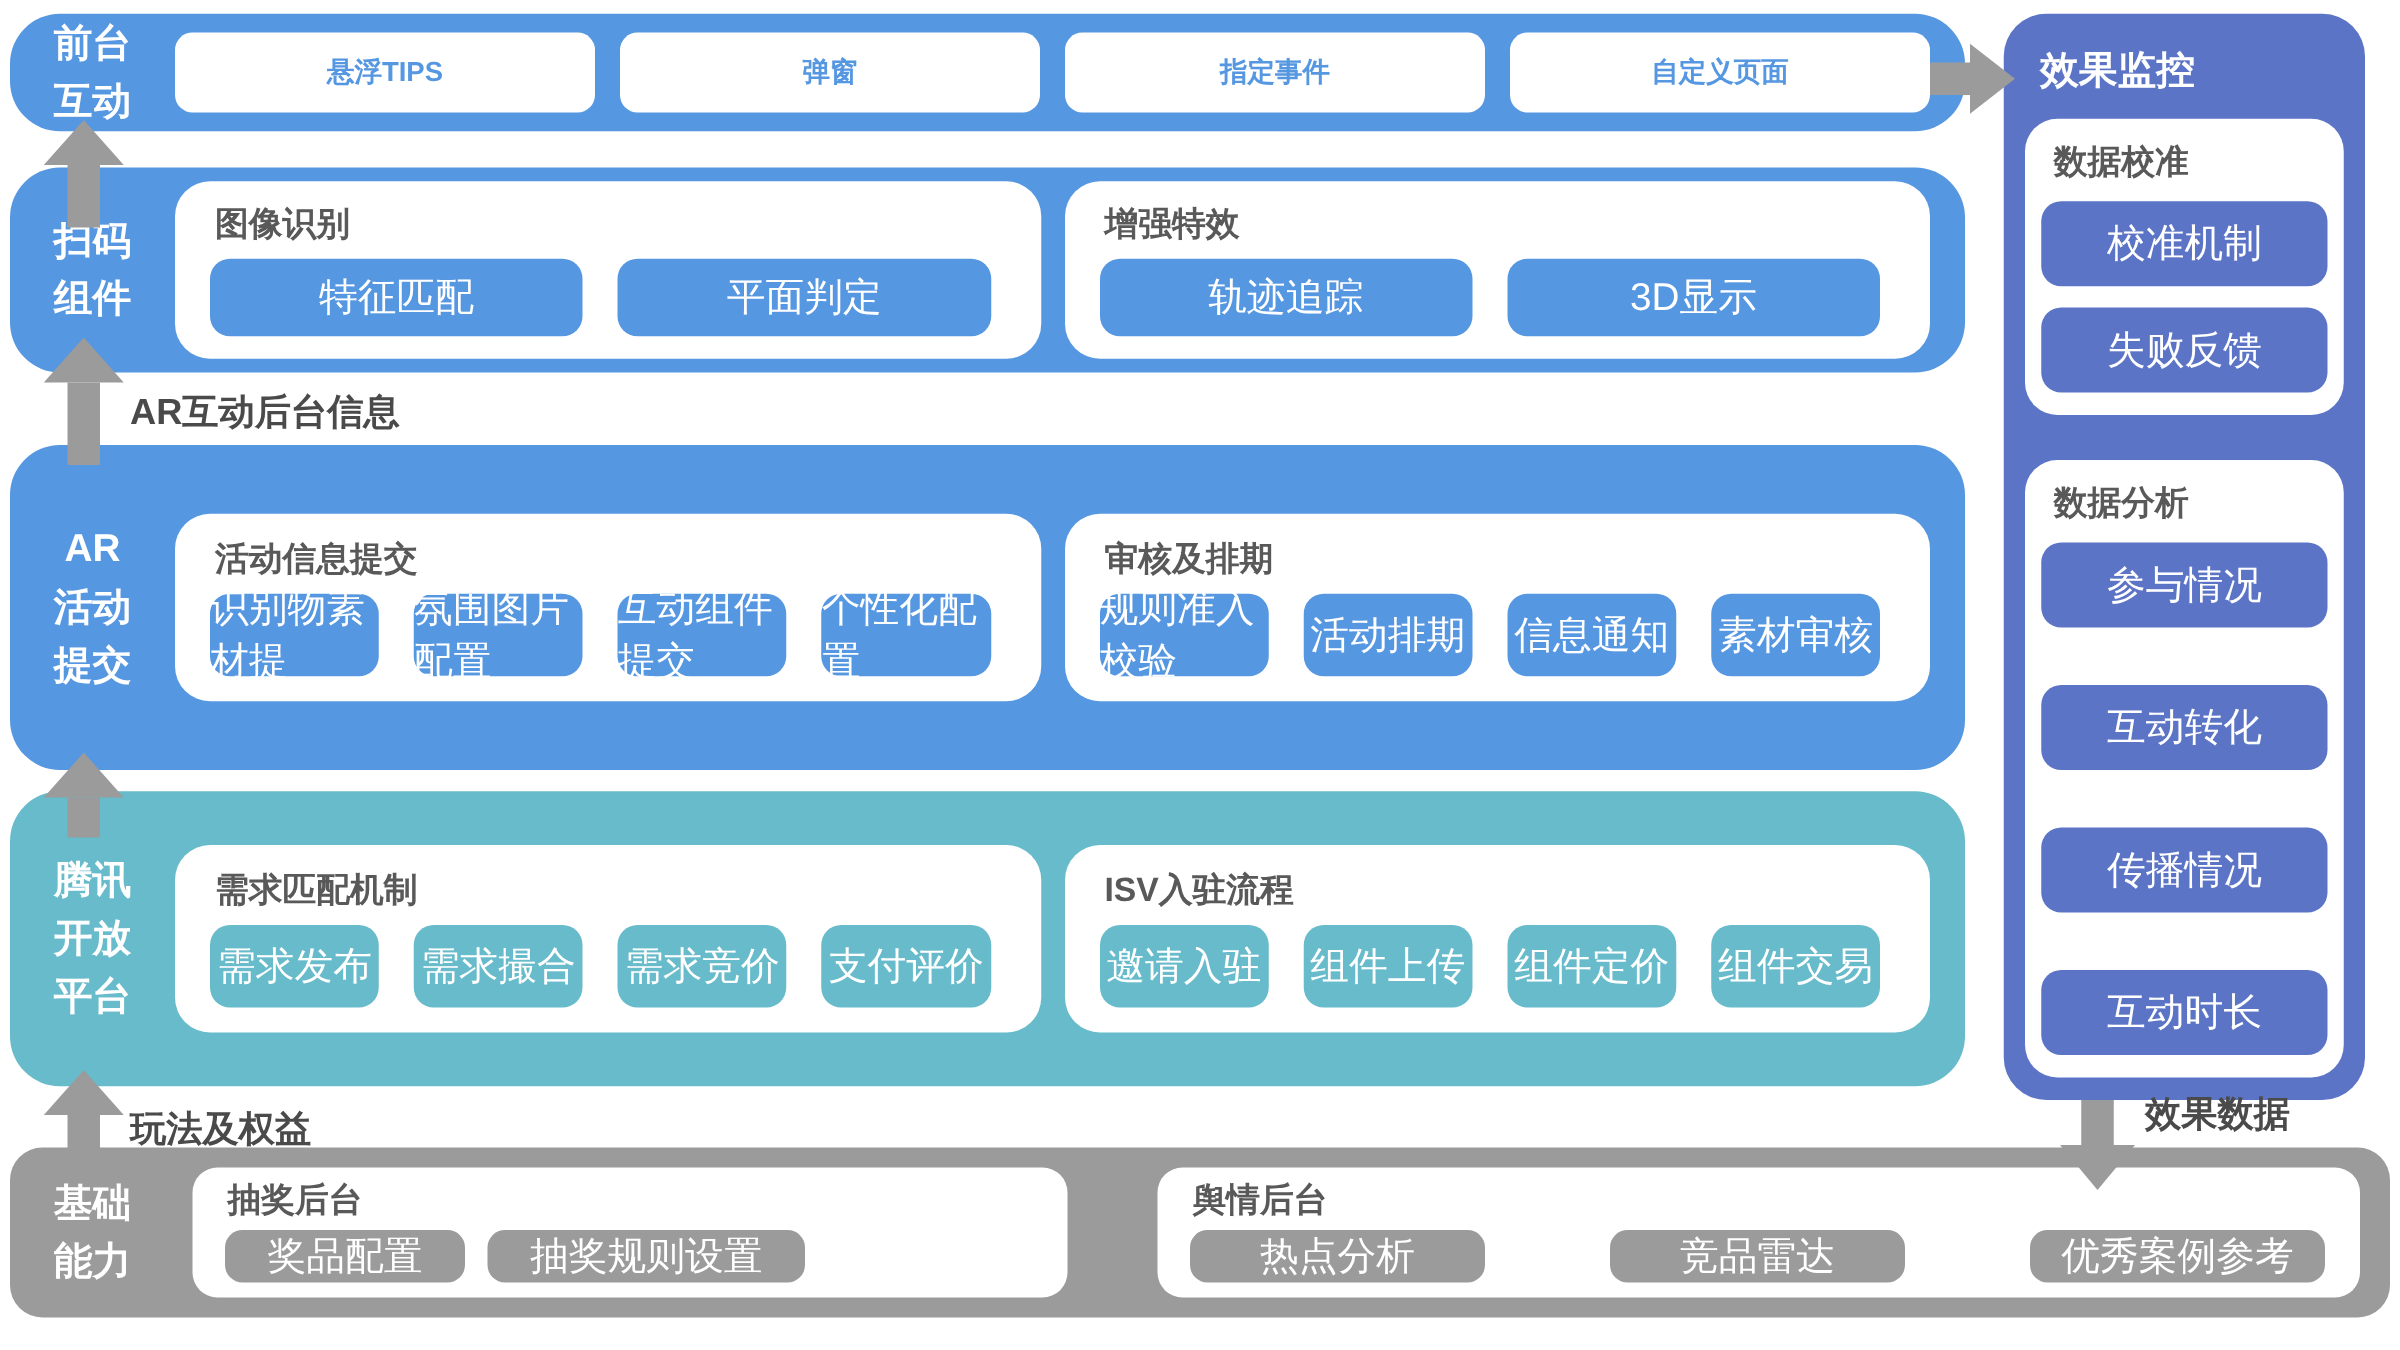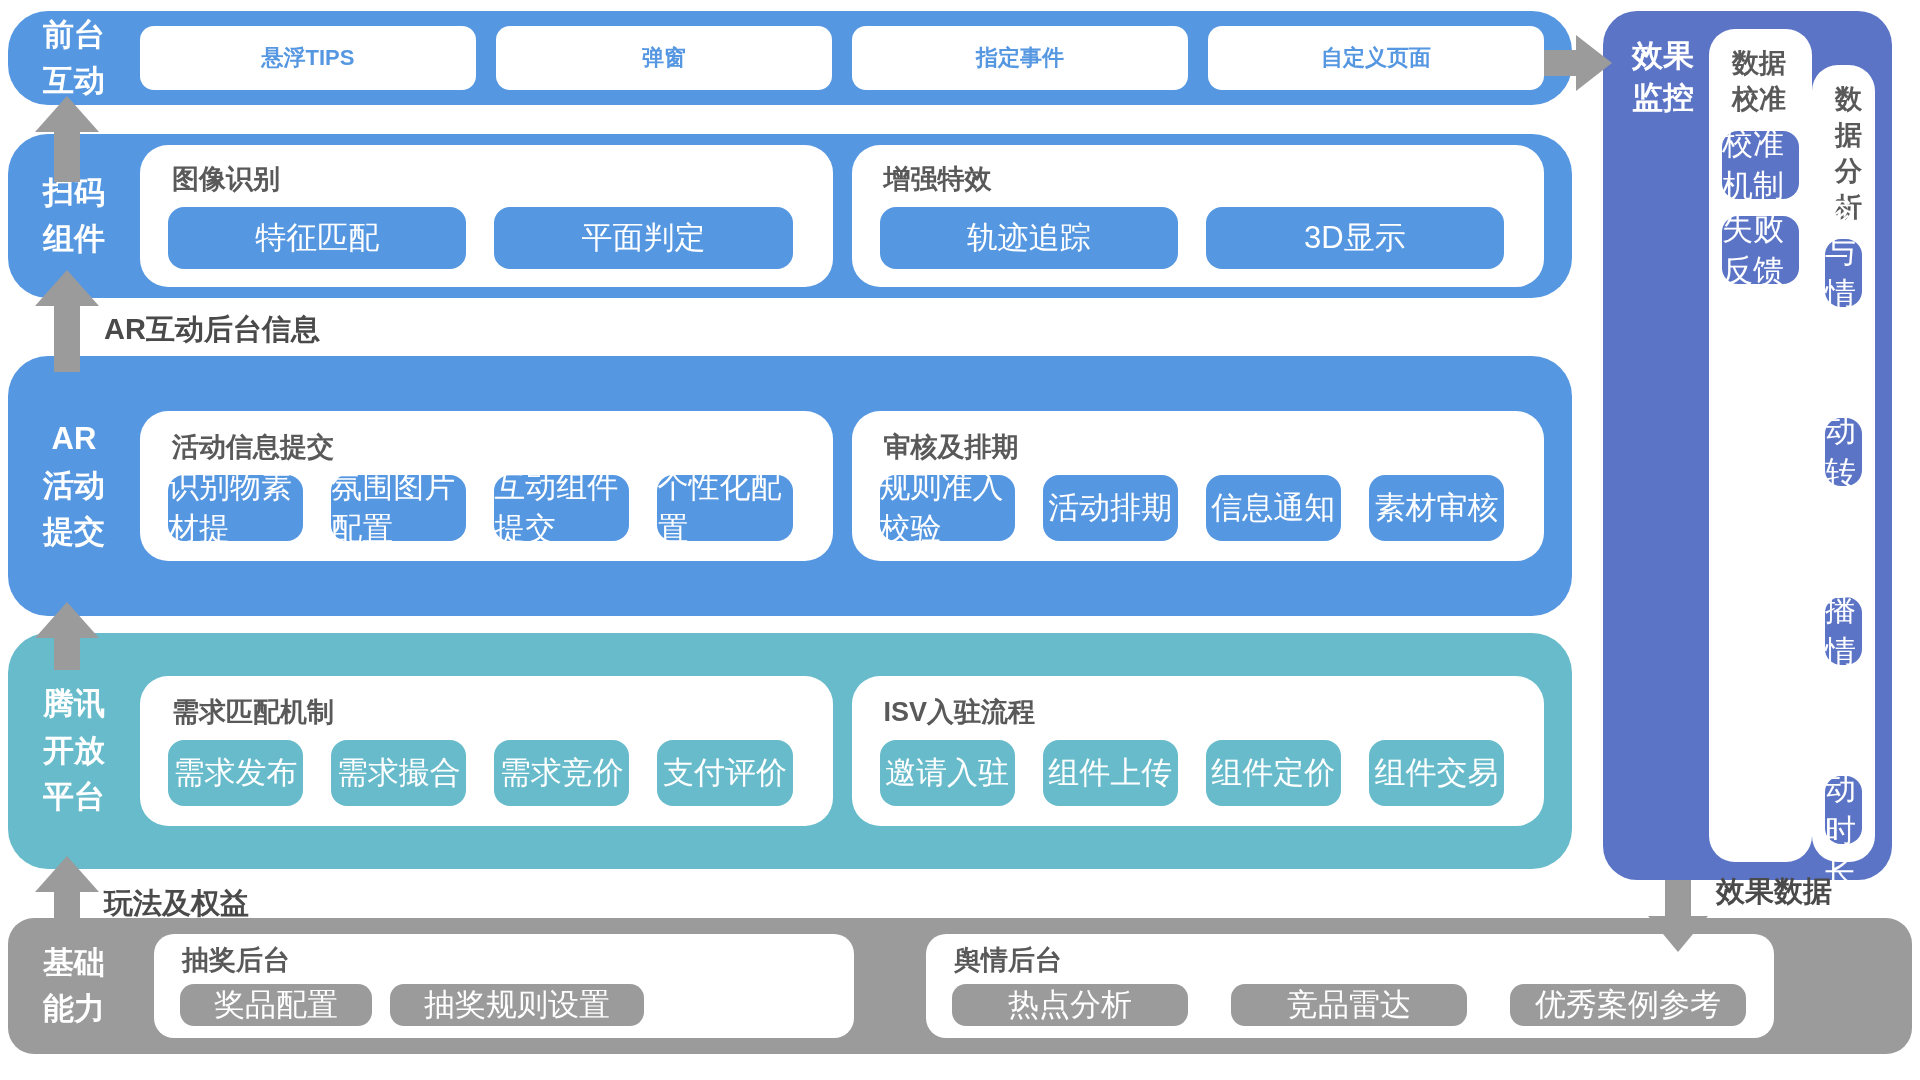--- a/index.html
+++ b/index.html
@@ -38,25 +38,25 @@
   .btn-grid{display:grid;grid-template-columns:1fr 1fr 1fr 1fr;column-gap:28px;row-gap:20px}
   .btn-grid .btn{height:66px}
 
   #row-base .card{flex:0 0 auto;border-radius:20px;padding:8px 28px 12px 26px}
   #card-lottery{width:700px;margin-left:14px}
   #card-sentiment{flex:1;margin-left:72px;margin-right:60px}
   #row-base .card-title{margin:0 0 6px 2px}
   #row-base .btn{flex:0 0 auto;height:42px;border-radius:14px}
   #card-lottery .btn-row{gap:18px}
   #card-lottery .btn{padding:0 34px}
-  #card-sentiment .btn-row{gap:43px}
+  #card-sentiment .btn-row{gap:100px}
   #card-sentiment .btn{width:236px}
 
   #side-panel{position:absolute;left:1603px;top:11px;width:289px;height:869px;z-index:2;
-    background:var(--indigo);border-radius:34px;padding:18px 17px;display:flex;flex-direction:row}
+    background:var(--indigo);border-radius:34px;padding:18px 17px;display:flex;flex-direction:column}
   .side-title{color:#fff;font-size:31px;font-weight:600;margin:6px 0 18px 12px}
   .side-card{background:#fff;border-radius:26px;padding:14px 13px 18px;display:flex;flex-direction:column}
   .side-card .card-title{margin:2px 0 14px 10px}
   .stack{display:flex;flex-direction:column;gap:17px}
   .side-btn{height:68px;border-radius:16px;background:var(--indigo);color:#fff;font-size:31px;
     font-weight:500;display:flex;align-items:center;justify-content:center}
   #side-card-analysis{margin-top:36px;flex:1}
   #side-card-analysis .stack{flex:1;justify-content:space-between}
 
   .v-arrow{position:absolute;left:35px;width:64px;display:flex;flex-direction:column;align-items:center;z-index:6}

